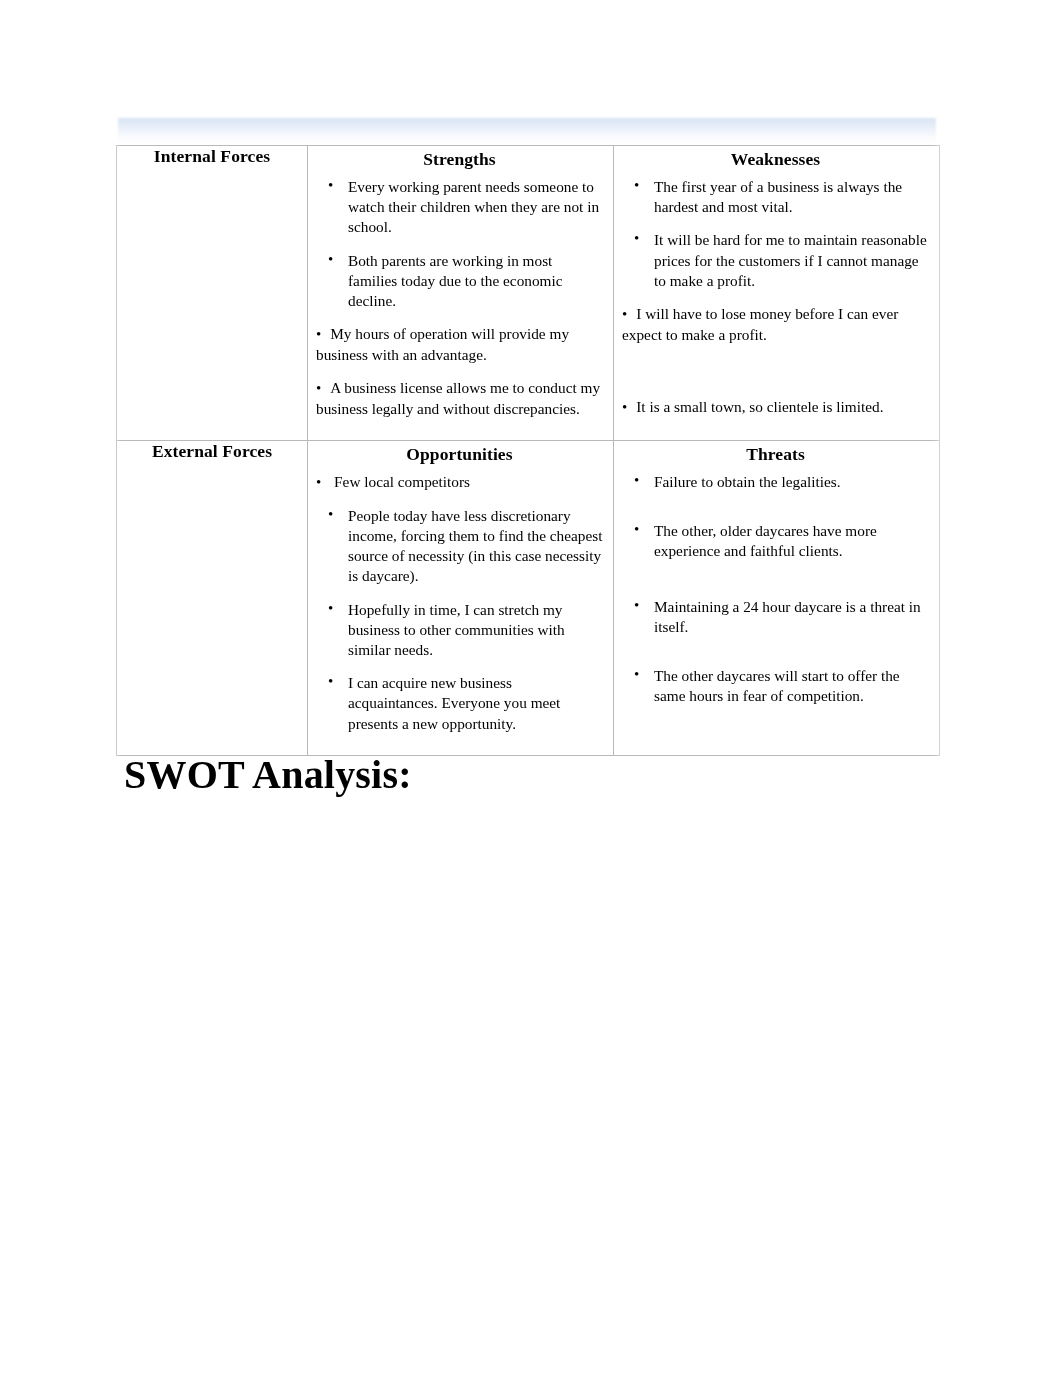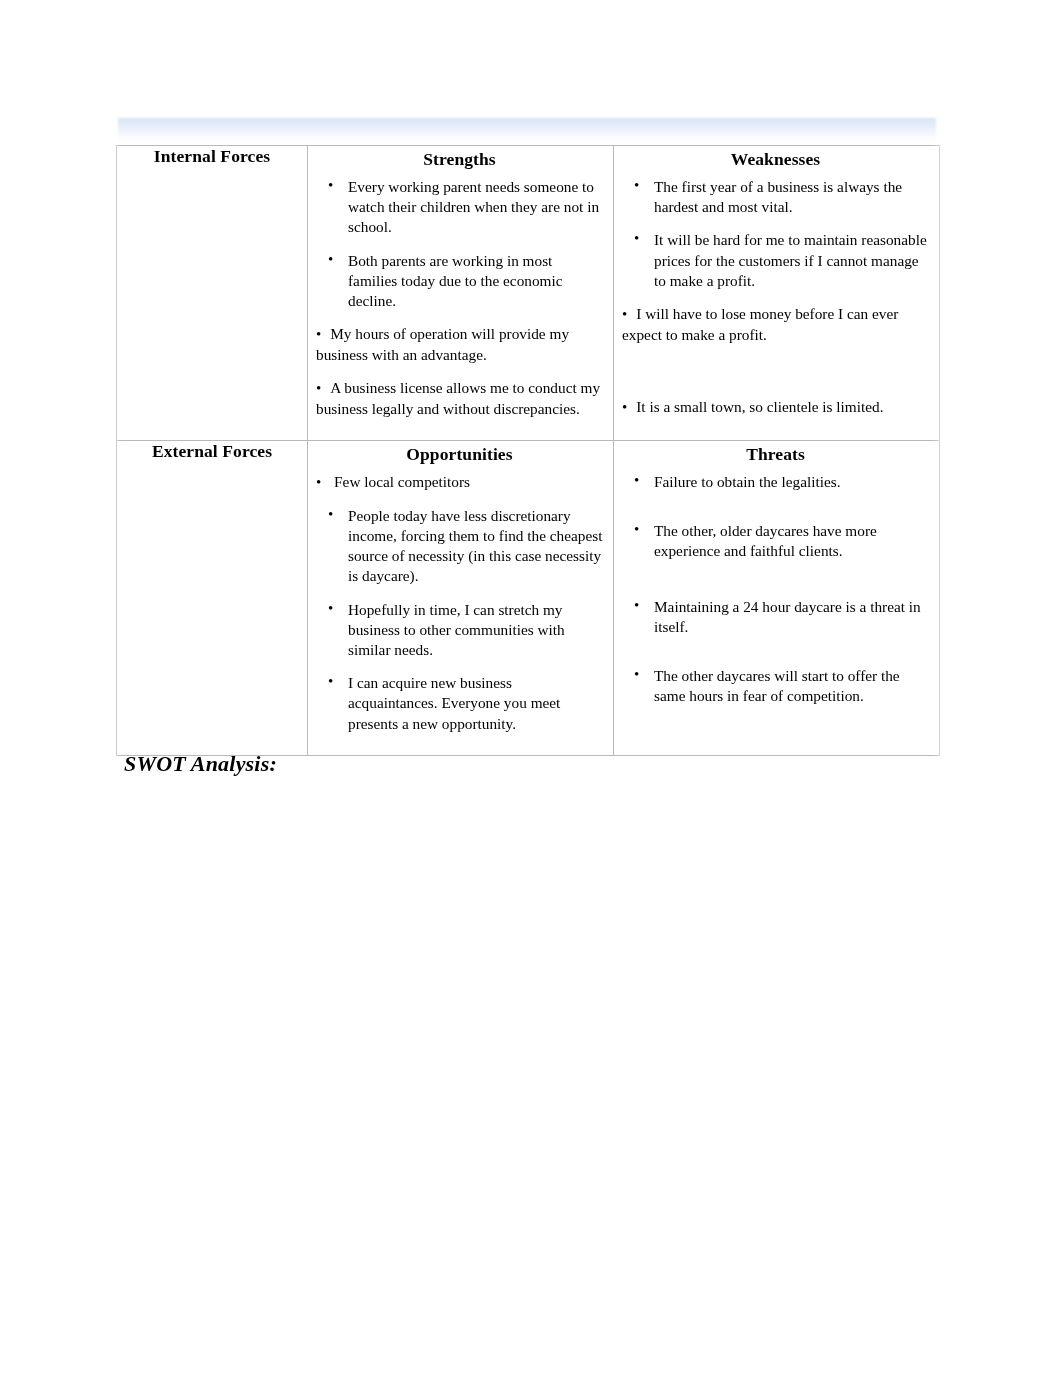--- a/index.html
+++ b/index.html
@@ -117,23 +117,22 @@
   }
   li.gap-extra { margin-bottom: 28px; }
   li.gap-small { margin-bottom: 9px; }
   li.gap-tight { margin-bottom: 6px; }
   li.last { margin-bottom: 2px; }
 
   .page-heading {
     position: absolute;
     left: 124px;
     top: 751px;
-    font-size: 22px;
+    font-size: 40px;
     font-weight: bold;
-    font-style: italic;
     letter-spacing: 0.2px;
     white-space: nowrap;
   }
 
   
   .soft-overlay {
     position: absolute;
     left: 110px;
     top: 140px;
     width: 832px;

